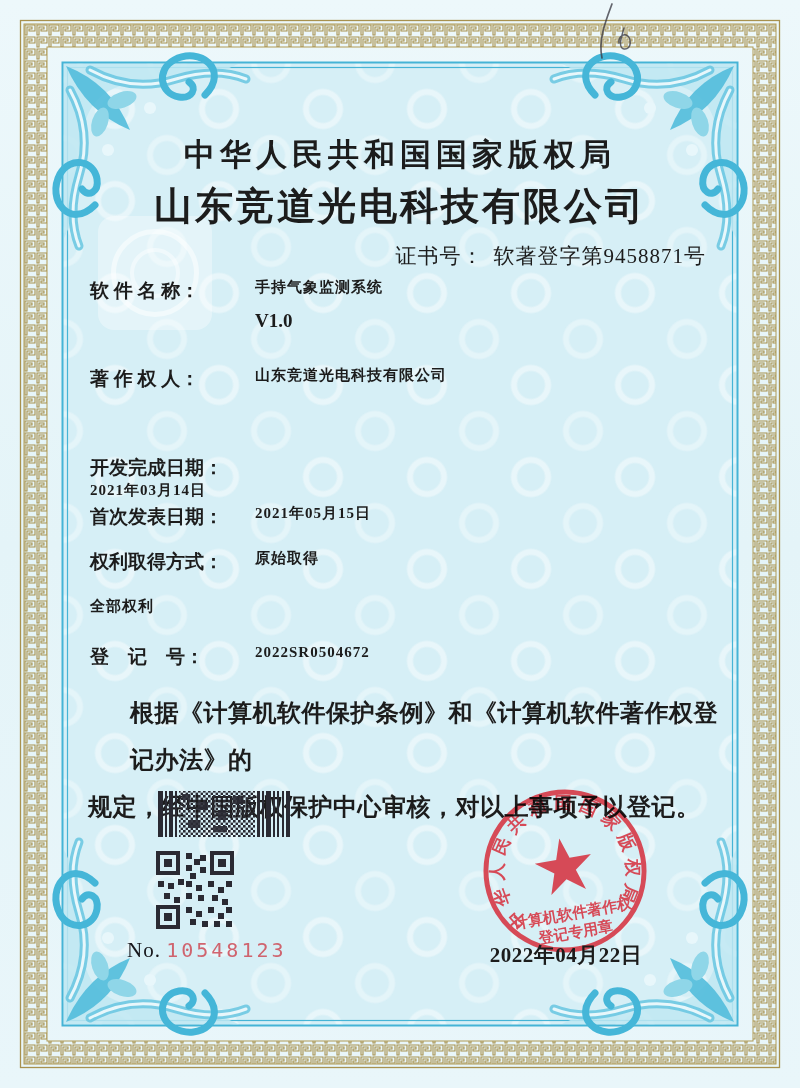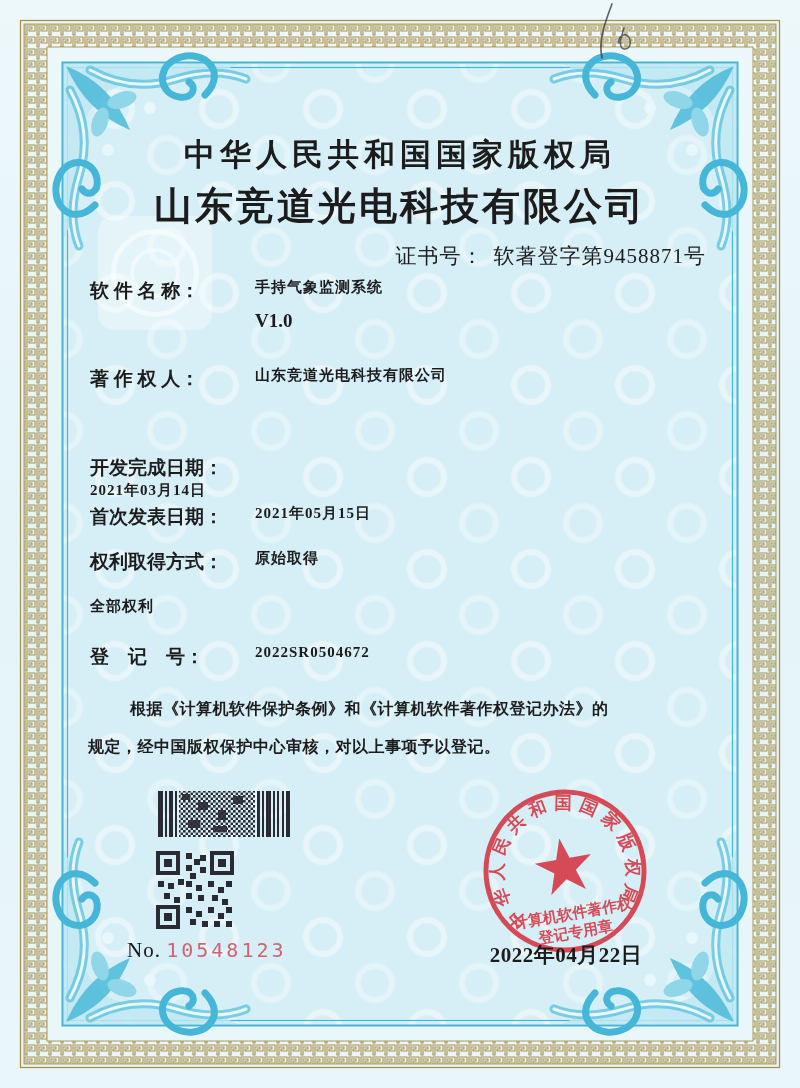--- a/index.html
+++ b/index.html
@@ -43,21 +43,21 @@
 
   .row{position:absolute;left:90px;display:flex;font-weight:700;}
   .row .lbl{width:165px;font-size:19px;white-space:pre;flex:0 0 auto;font-family:Liberation Serif, serif;}
   .row .val{font-size:15px;letter-spacing:1px;white-space:pre;}
   .r1{top:278px;} .r1v2{position:absolute;left:255px;top:310px;font-size:19px;font-weight:700;}
   .r2{top:366px;}
   .r3{top:455px;flex-direction:column;} .r4{top:504px;} .r5{top:549px;} .r6{top:597px;} .r7{top:644px;}
 
   .statement{
     position:absolute;left:88px;top:690px;width:636px;
-    font-size:16px;font-weight:700;line-height:38px;letter-spacing:0.5px;
+    font-size:24px;font-weight:700;line-height:47px;letter-spacing:0.5px;
   }
   .statement .ln1{display:block;padding-left:42px;}
   .statement .ln2{display:block;}
 
   .barcode{position:absolute;left:158px;top:790px;}
   .qrcode{position:absolute;left:156px;top:851px;}
 
   .serial{position:absolute;left:127px;top:938px;font-size:21px;}
   .serial .no{font-weight:400;color:#17171c;letter-spacing:1px;}
   .serial .num{

